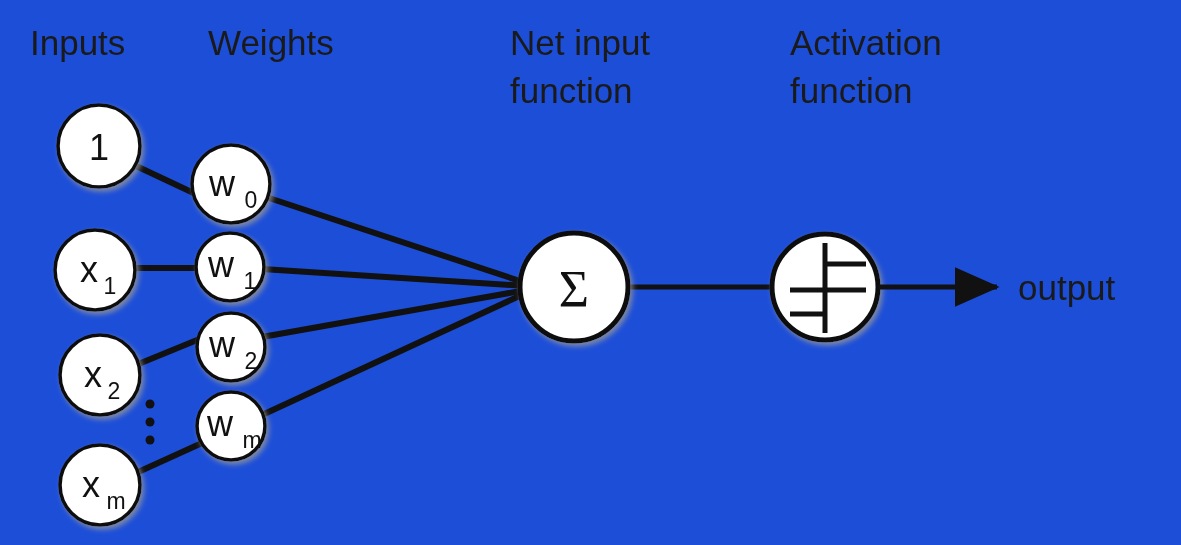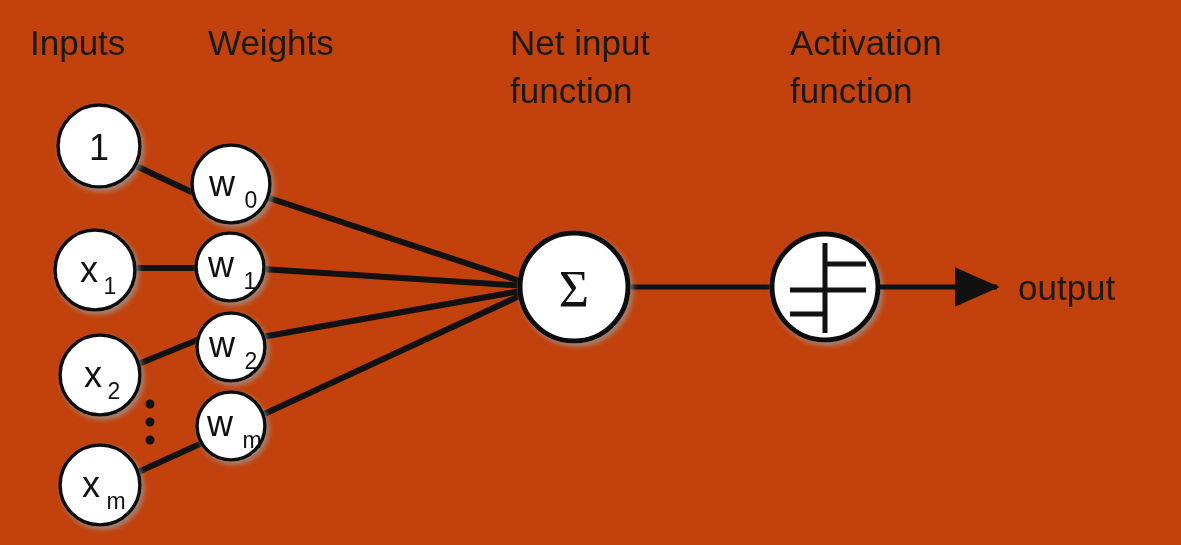--- a/index.html
+++ b/index.html
@@ -7,21 +7,21 @@
     padding: 0;
     background: #ffffff;
   }
   body {
     font-family: "Liberation Sans", sans-serif;
   }
   #canvas {
     position: relative;
     width: 1181px;
     height: 545px;
-    background: #c2410c;
+    background: #1d4ed8;
     overflow: hidden;
   }
   #diagram-svg {
     position: absolute;
     left: 0;
     top: 0;
     width: 1181px;
     height: 545px;
   }
   .hdr {

